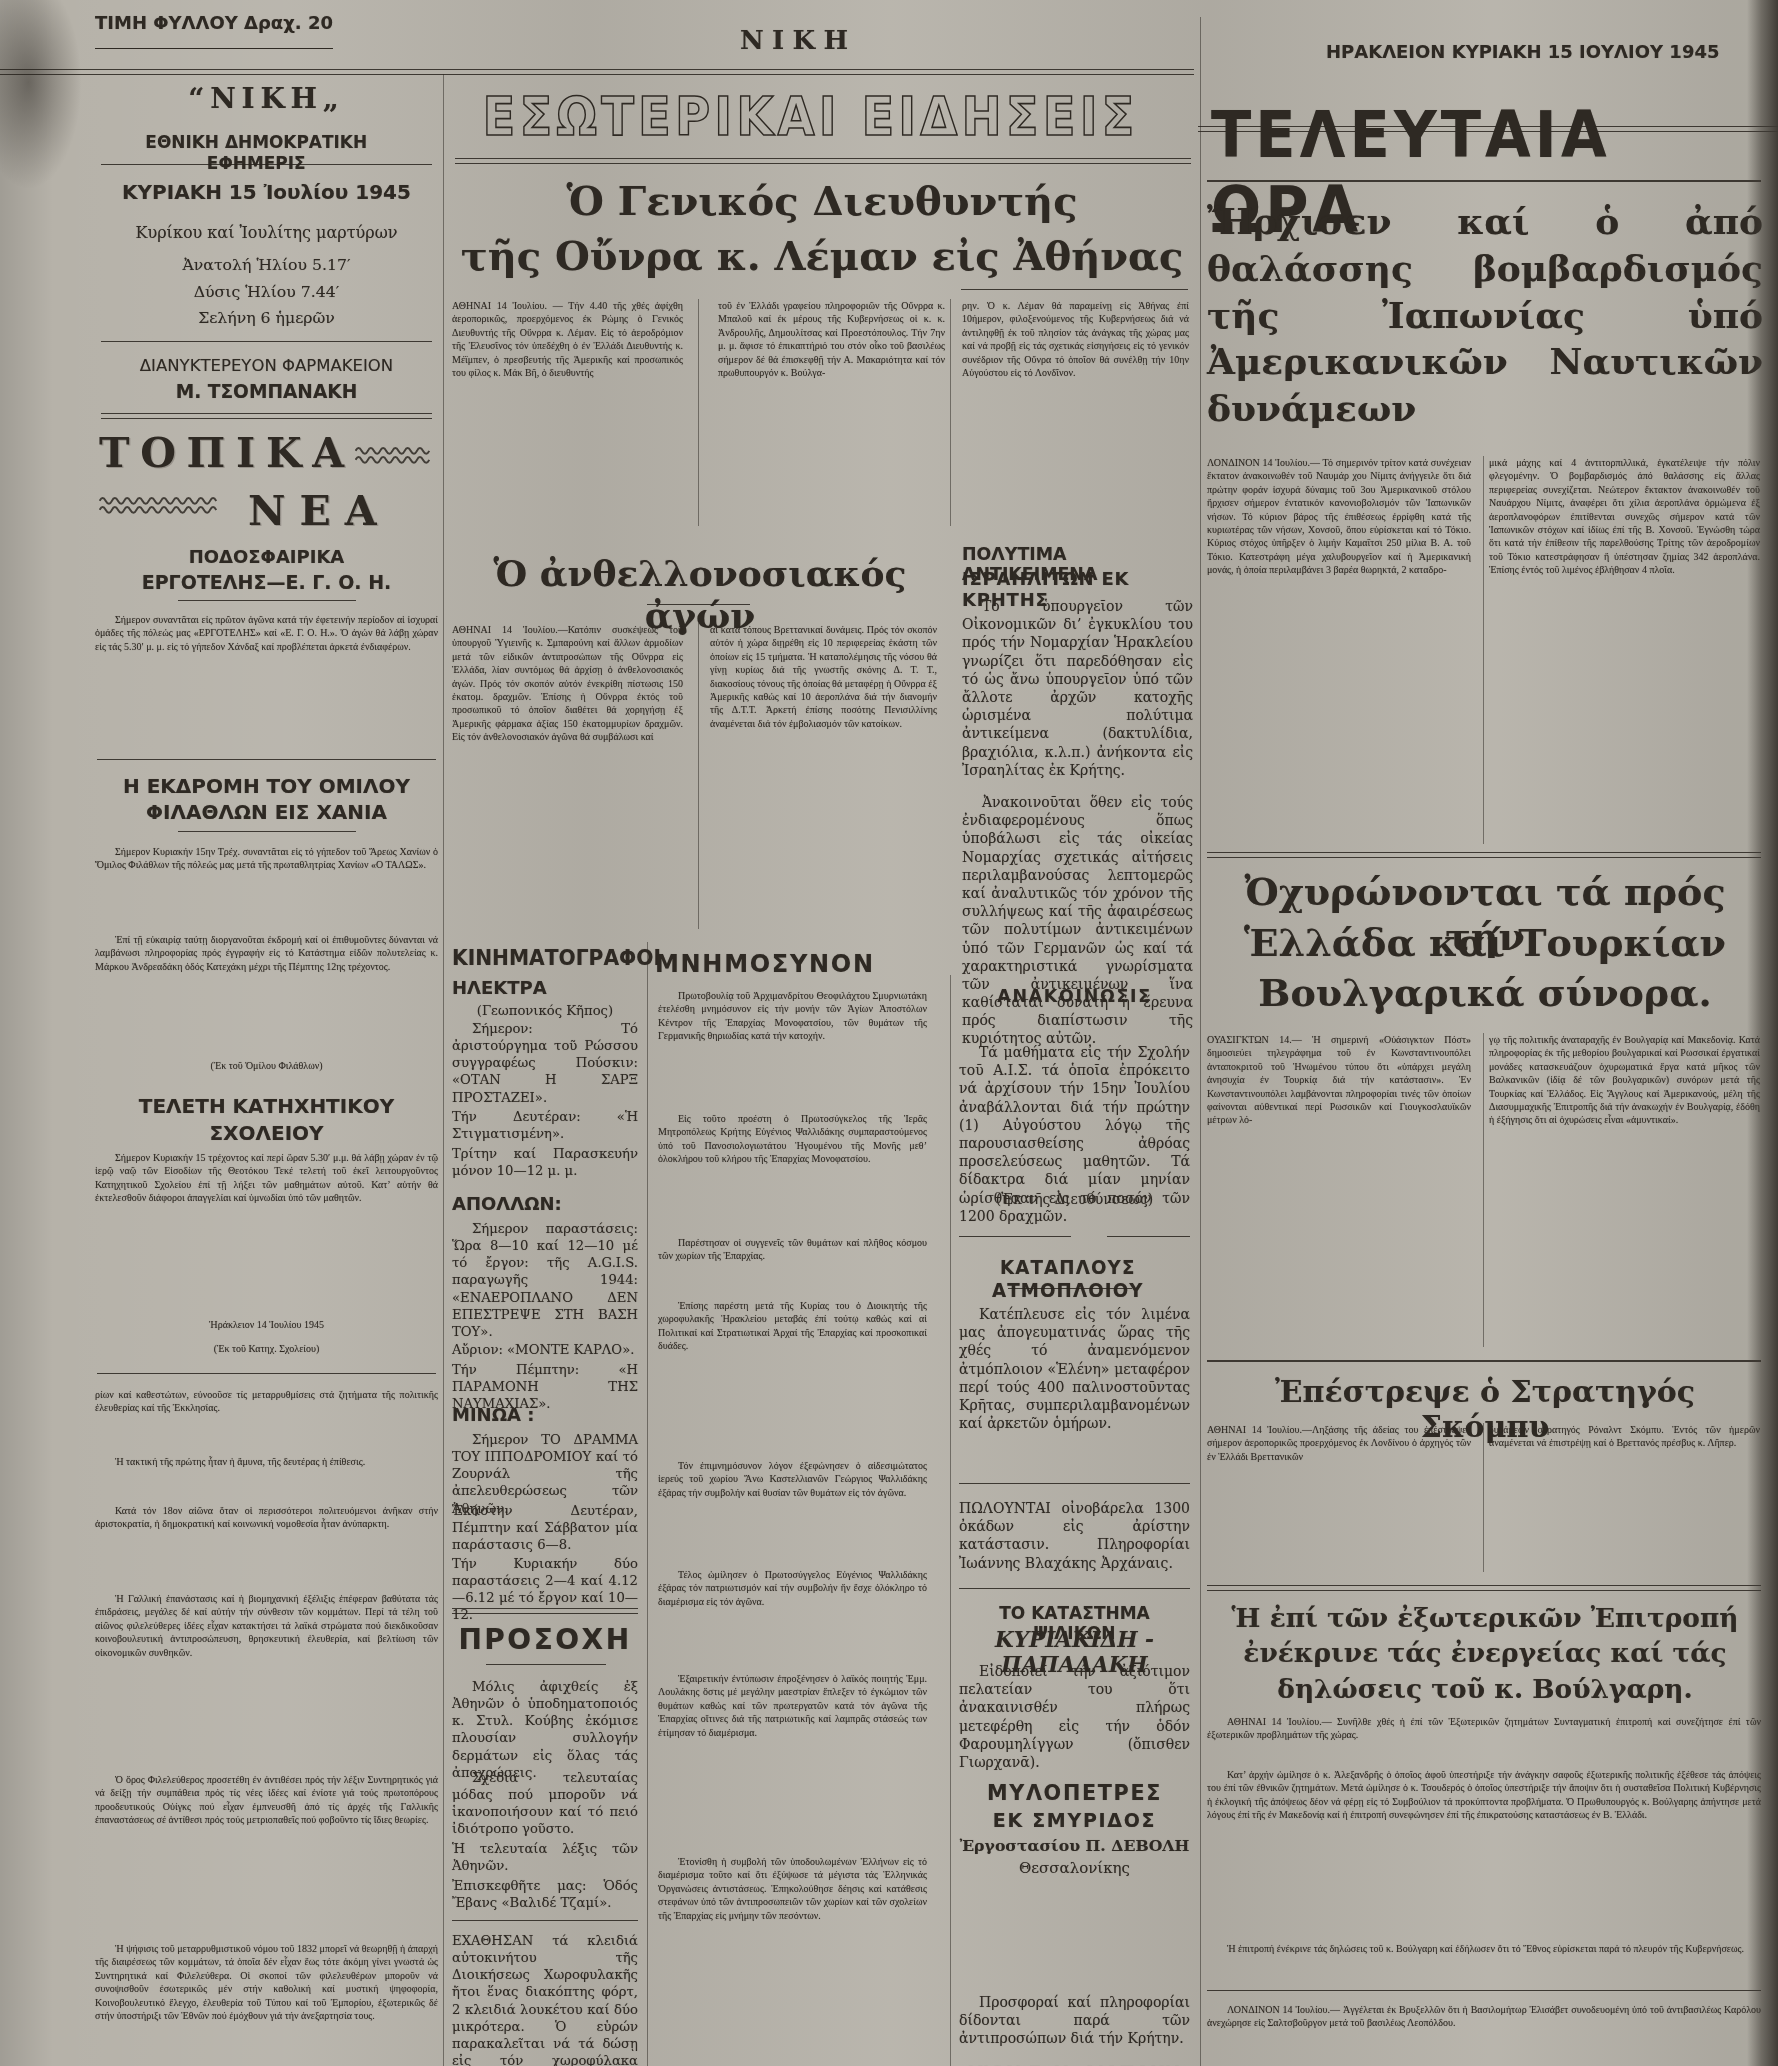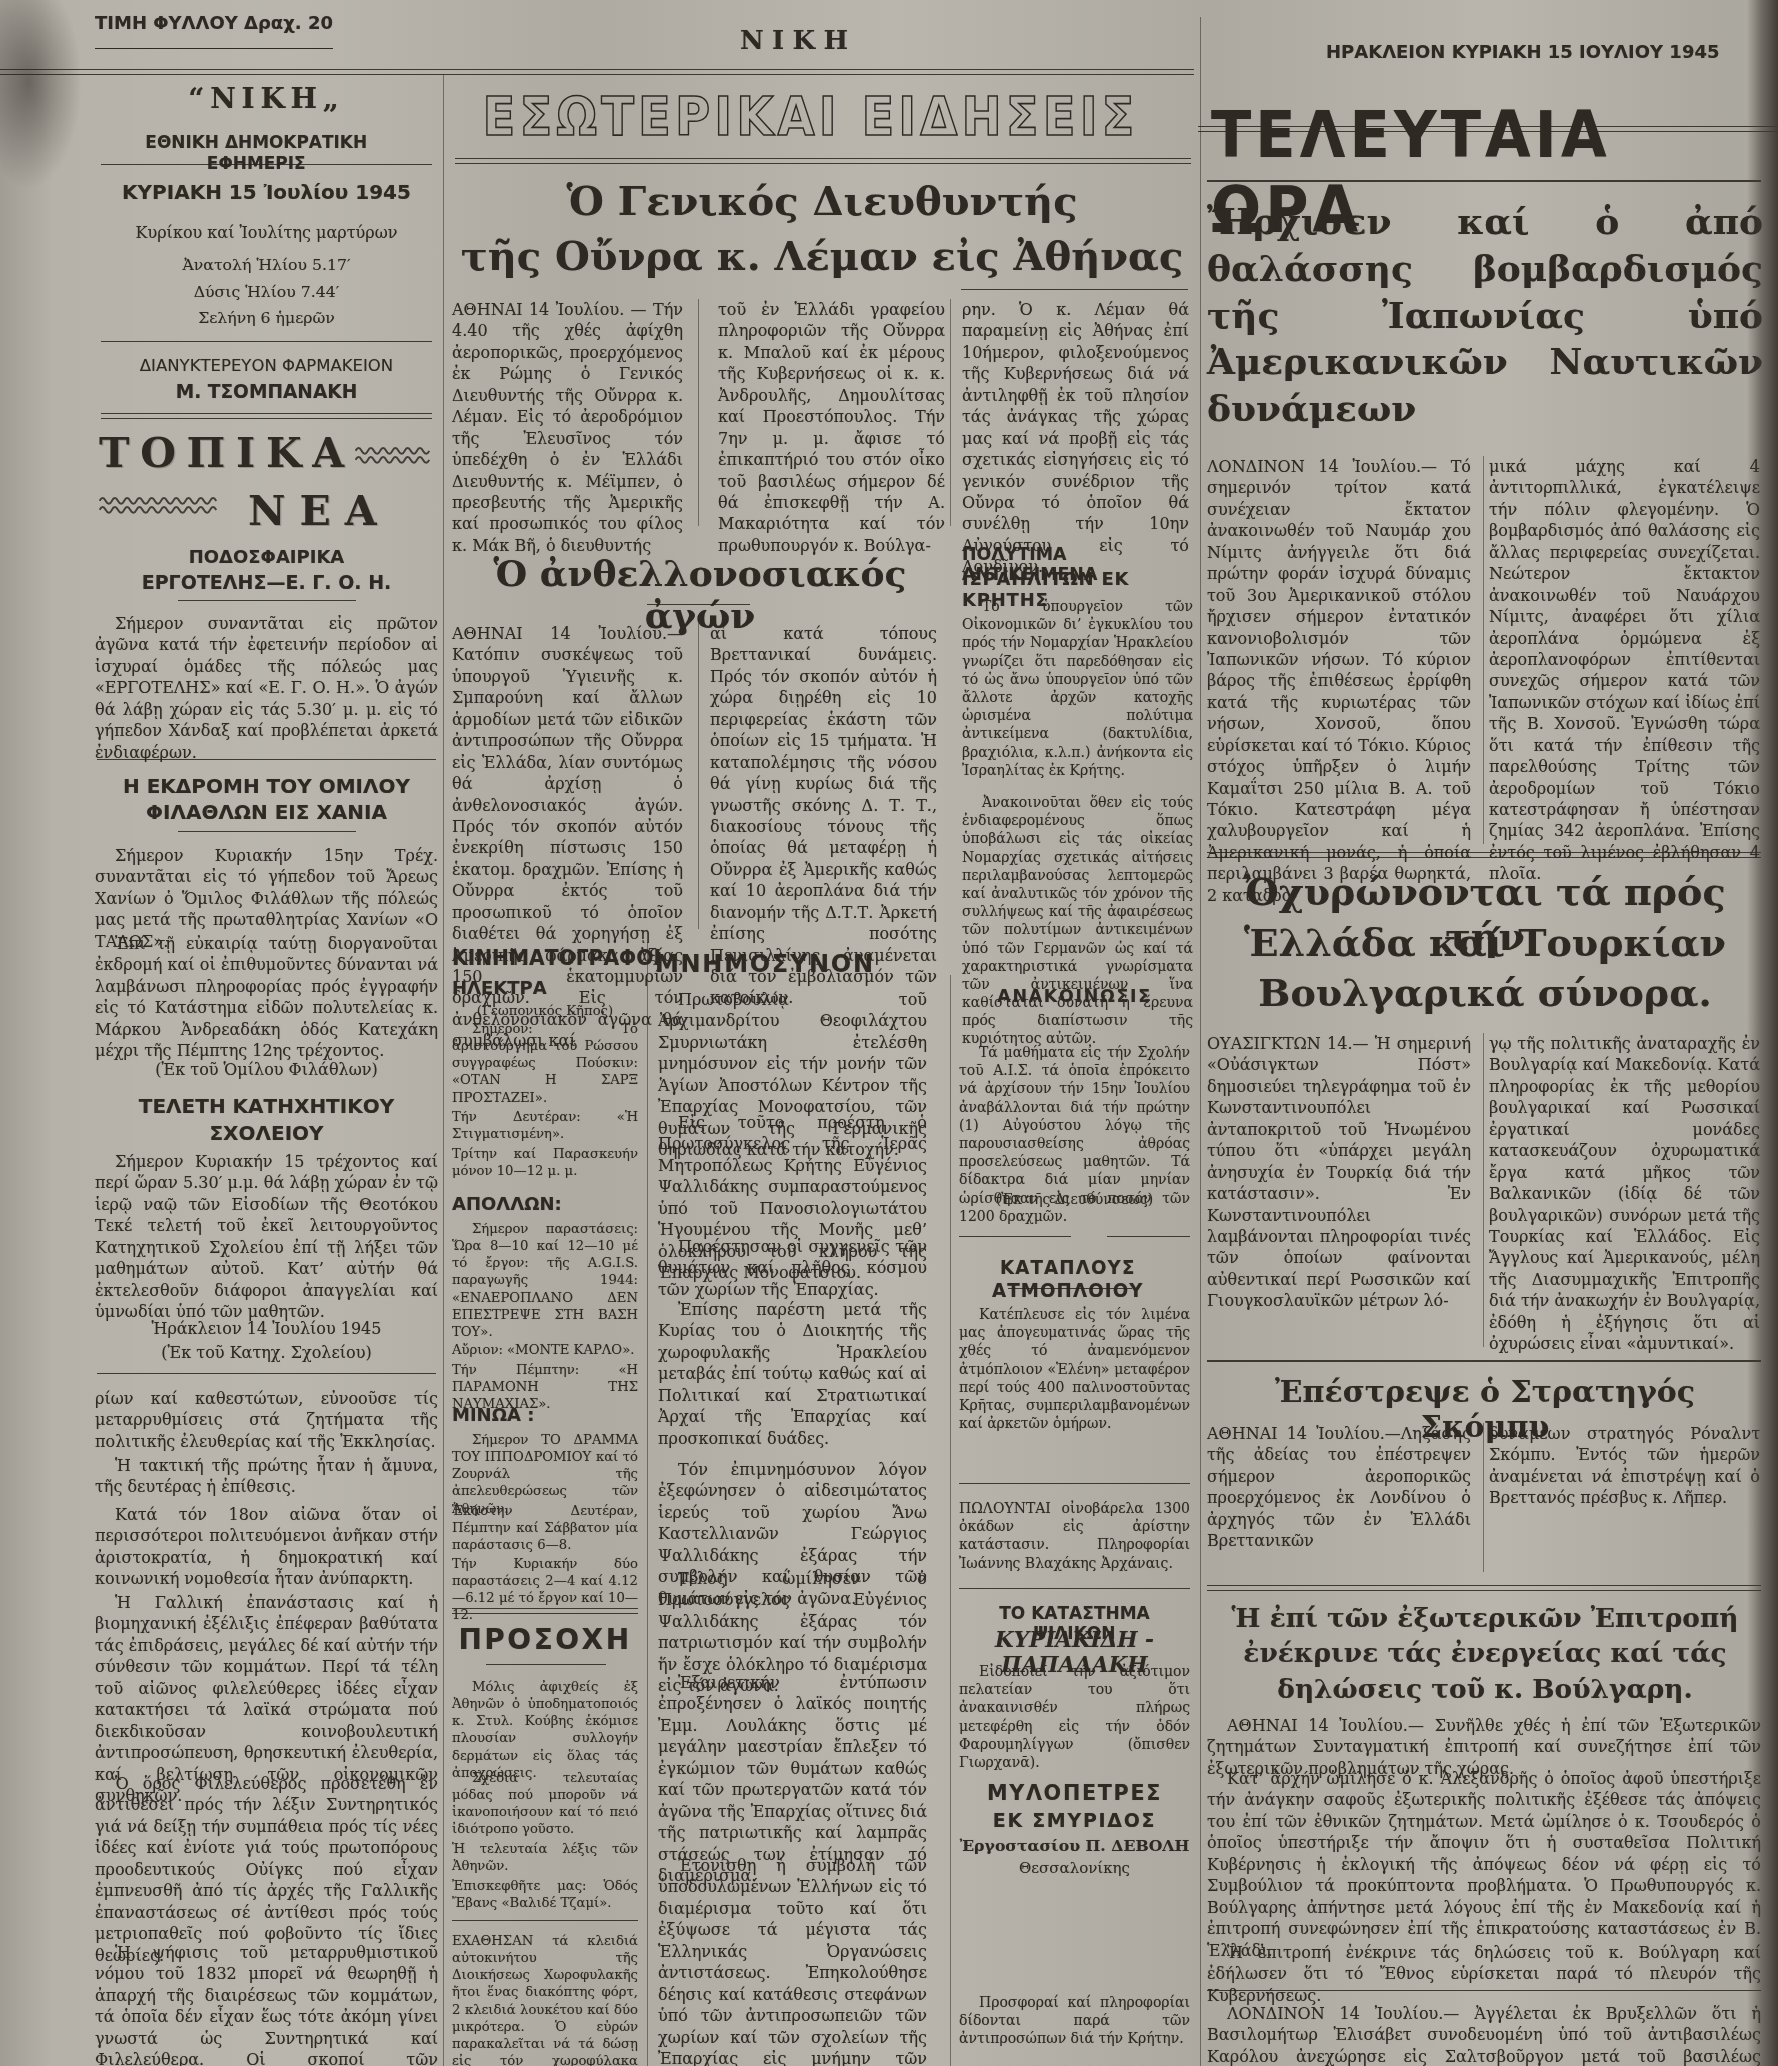--- a/index.html
+++ b/index.html
@@ -7,21 +7,21 @@
         font-family:"DejaVu Serif",serif;color:#2e2923;}
   #page .tex{position:absolute;inset:0;pointer-events:none;
     background:linear-gradient(90deg,rgba(0,0,0,.12) 0,rgba(0,0,0,0) 3%,rgba(255,255,255,.06) 16%,
     rgba(0,0,0,.045) 33%,rgba(255,255,255,.05) 50%,rgba(0,0,0,.05) 68%,rgba(255,255,255,.045) 84%,rgba(0,0,0,.06) 97%);}
   .abs{position:absolute;}
   .sans{font-family:"DejaVu Sans",sans-serif;}
   .b{font-weight:700;}
   .c{text-align:center;}
   .j{text-align:justify;}
   .ind{text-indent:20px;}
-  .body{font-size:16px;line-height:1.34;}
+  .body{font-size:10px;line-height:1.34;font-family:Liberation Serif, serif;}
   .small{font-size:13.2px;line-height:1.3;}
   .ink{text-shadow:0 0 0.8px rgba(46,41,35,.35);}
   .hr{position:absolute;border-top:1.7px solid rgba(40,35,29,.85);}
   .hr2{position:absolute;border-top:1.7px solid rgba(40,35,29,.85);border-bottom:1.7px solid rgba(40,35,29,.85);height:3.7px;}
   .vr{position:absolute;width:1.2px;background:rgba(42,37,31,.5);}
   .hollow{letter-spacing:4.1px;color:#2e2923;}
   @supports (-webkit-text-stroke: 2px #000){
     .hollow{color:transparent;-webkit-text-stroke:1.4px #2e2923;}
   }
   .edge{position:absolute;top:0;right:0;width:32px;height:100%;pointer-events:none;

